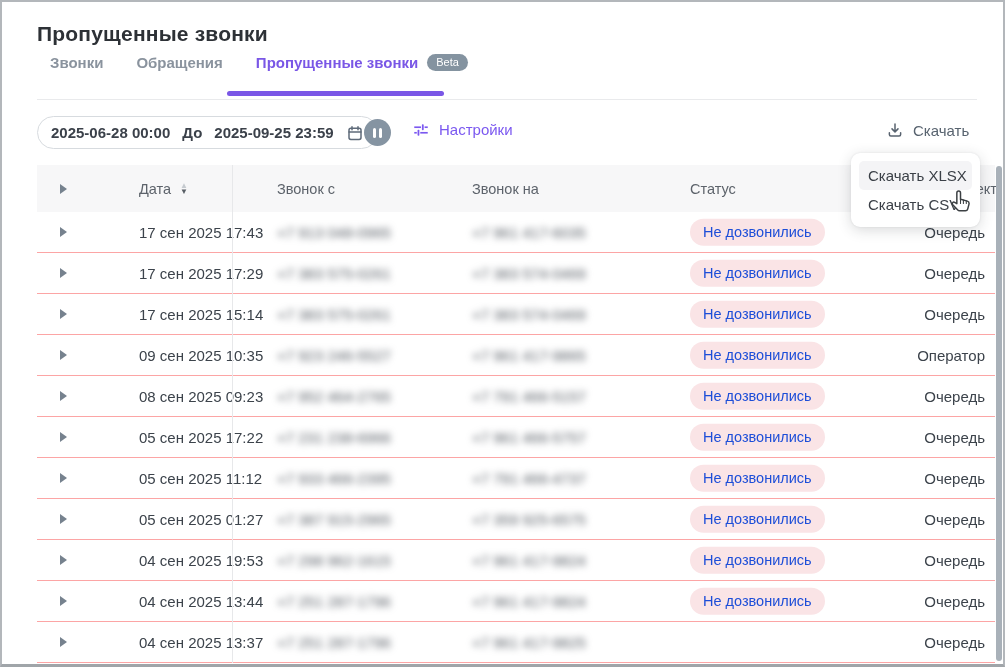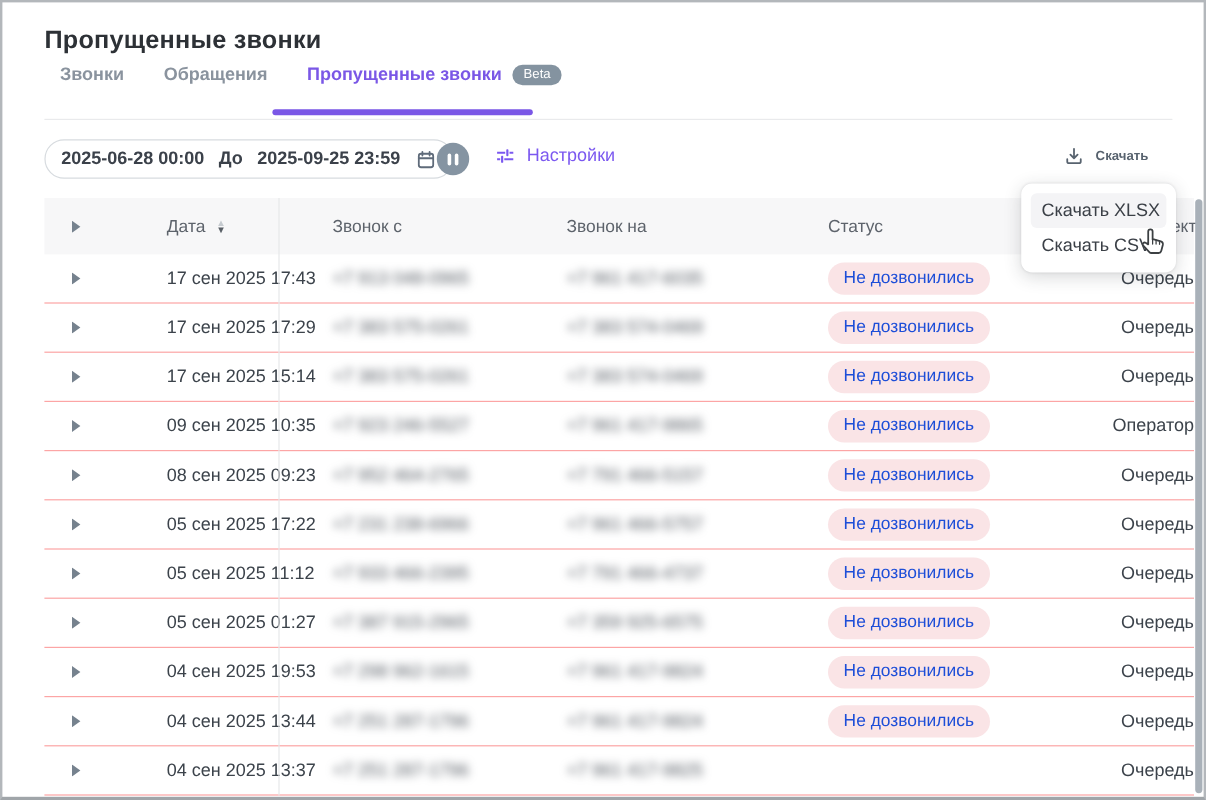--- a/index.html
+++ b/index.html
@@ -55,21 +55,21 @@
 
   .settings-link {
     position:absolute; left:410px; top:119px;
     display:flex; align-items:flex-start; gap:9px;
     color:#7b58f0; font-size:15px; font-weight:500; cursor:pointer;
   }
 
   .download-button {
     position:absolute; left:884px; top:119px;
     display:flex; align-items:center; gap:9px;
-    color:#58636f; font-size:11px; font-weight:700; cursor:pointer;
+    color:#58636f; font-size:15px; font-weight:400; cursor:pointer;
   }
 
   
   .col-separator {
     position:absolute; left:230px; top:163px; width:1px; height:498px; background:#e7e8ea; z-index:1;
   }
   .table-header {
     position:absolute; left:35px; top:163px; width:958px; height:47px;
     background:#f7f7f8; color:#5d636b; font-size:14.5px; z-index:0;
   }
@@ -80,21 +80,21 @@
   .c-to    { left:435px; }
   .c-status{ left:653px; }
   .c-object{ right:-4px; padding-right:2px; }
 
   .sort-icon { display:flex; flex-direction:column; line-height:6px; font-size:8px; }
   .sort-icon .up { color:#c6cbd0; }
   .sort-icon .down { color:#595f66; }
 
   .table-body { position:absolute; left:35px; top:210px; width:958px; z-index:0; }
   .table-row { position:relative; height:41px; border-bottom:1px solid #fca5a5; font-size:15px; color:#3c434b; }
-  .table-row .c-object { right:0; padding-right:0; }
+  .table-row .c-object { right:0; padding-right:10px; }
 
   .blurred { filter:blur(3.5px); color:#555b63; }
 
   .status-badge {
     display:inline-block; padding:5px 13px; border-radius:14px;
     font-size:14.5px; color:#1d4ed8; line-height:1.15;
   }
   .status-badge.failed  { background:#fae4e6; }
   .status-badge.success { background:#e1f5e5; }
 

